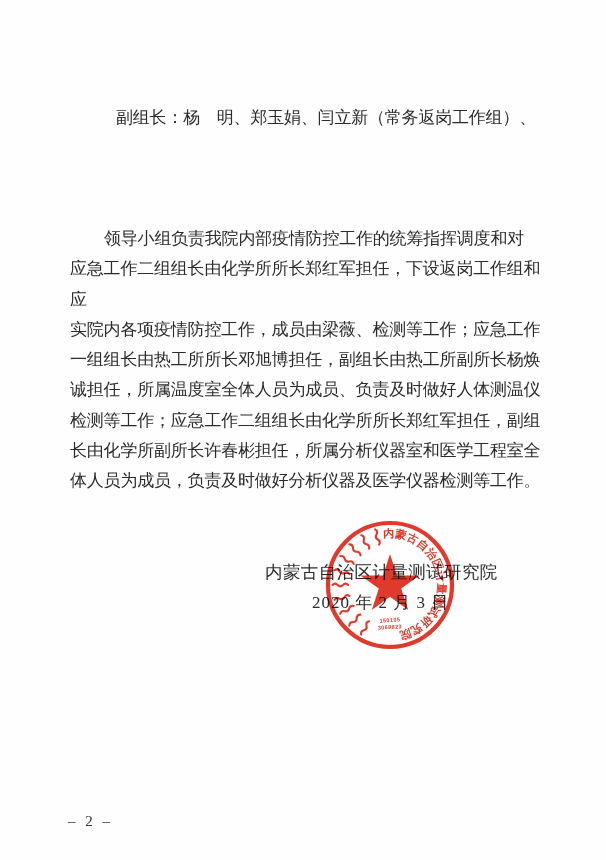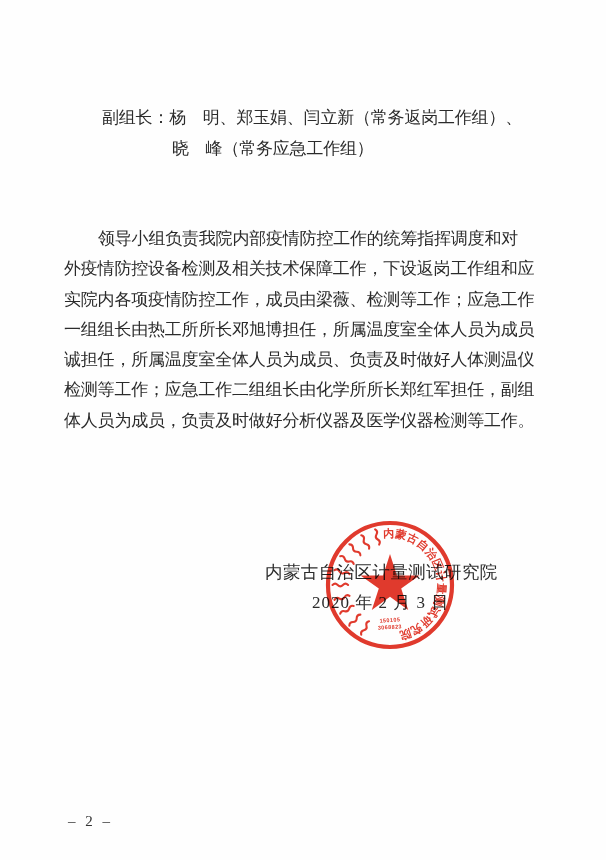--- a/index.html
+++ b/index.html
@@ -5,26 +5,26 @@
   * { margin:0; padding:0; box-sizing:border-box; }
   html,body { background:#ffffff; }
   .page {
     position:relative; width:606px; height:860px;
     background:var(--paper,#fefefe); overflow:hidden;
     font-family:"Liberation Serif","DejaVu Serif",serif;
     color:var(--ink,#2b2b2b);
   }
   .roster {
     position:absolute; left:70px; top:102px; width:480px;
-    font-size:17px; line-height:31px; letter-spacing:-0.2px;
+    font-size:17px; line-height:31px; letter-spacing:-0.2px;text-align:center;
   }
   .roster .lead { padding-left:32px; }
   .roster .cont { padding-left:102px; }
   .para {
-    position:absolute; left:64px; top:224px; width:480px;
+    position:absolute; left:70px; top:224px; width:480px;
     font-size:17px; line-height:30.3px; letter-spacing:-0.2px;
   }
   .para .first { text-indent:34px; }
   .sig {
     position:absolute; left:265px; top:560px;
     font-size:17.5px; letter-spacing:0.4px;
   }
   .date {
     position:absolute; left:312px; top:591px;
     font-size:17px; letter-spacing:1px;
@@ -49,30 +49,30 @@
   .seal .arc-text { font-size:11px; letter-spacing:0.4px; }
   .seal .code { font-size:5.5px; letter-spacing:0.4px; text-anchor:middle; font-family:"Liberation Sans","DejaVu Sans",sans-serif; }
 </style>
 </head>
 <body>
 
 <div class="page">
 
   <div class="roster">
     <div class="line lead">副组长：杨　明、郑玉娟、闫立新（常务返岗工作组）、</div>
-    <div class="line cont">晓　峰（常务应急工作组）</div>
   </div>
 
   <div class="para">
     <div class="line first">领导小组负责我院内部疫情防控工作的统筹指挥调度和对</div>
-    <div class="line">外疫情防控设备检测及相关技术保障工作，下设返岗工作组和应</div>
+    <div class="line">应急工作二组组长由化学所所长郑红军担任，下设返岗工作组和应</div>
     <div class="line">实院内各项疫情防控工作，成员由梁薇、检测等工作；应急工作</div>
-    <div class="line">一组组长由热工所所长邓旭博担任，所属温度室全体人员为成员</div>
+    <div class="line">一组组长由热工所所长邓旭博担任，副组长由热工所副所长杨焕</div>
     <div class="line">诚担任，所属温度室全体人员为成员、负责及时做好人体测温仪</div>
     <div class="line">检测等工作；应急工作二组组长由化学所所长郑红军担任，副组</div>
+    <div class="line">长由化学所副所长许春彬担任，所属分析仪器室和医学工程室全</div>
     <div class="line">体人员为成员，负责及时做好分析仪器及医学仪器检测等工作。</div>
   </div>
 
   <div class="sig">内蒙古自治区计量测试研究院</div>
   <div class="date">2020 年 2 月 3 日</div>
 
   <svg class="seal" viewBox="0 0 150 150" aria-hidden="true">
     <circle class="ring" cx="75" cy="75" r="62" stroke-width="4.2"></circle>
     <polygon class="star" points="75,44 81.9,65.5 104.5,65.4 86.2,78.6 93.2,100.1 75,86.8 56.8,100.1 63.8,78.6 45.5,65.4 68.1,65.5"></polygon>
     <defs>

